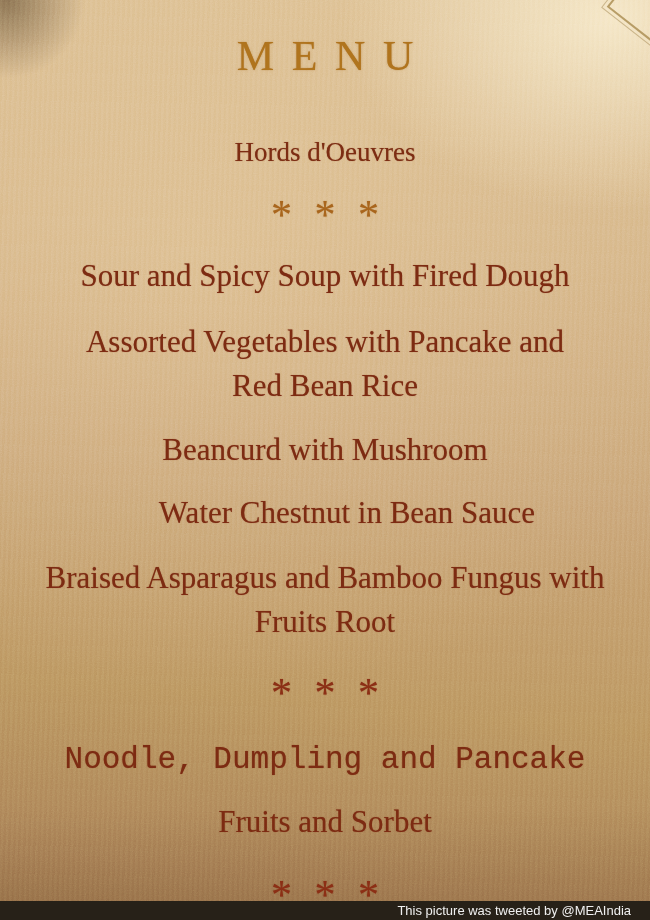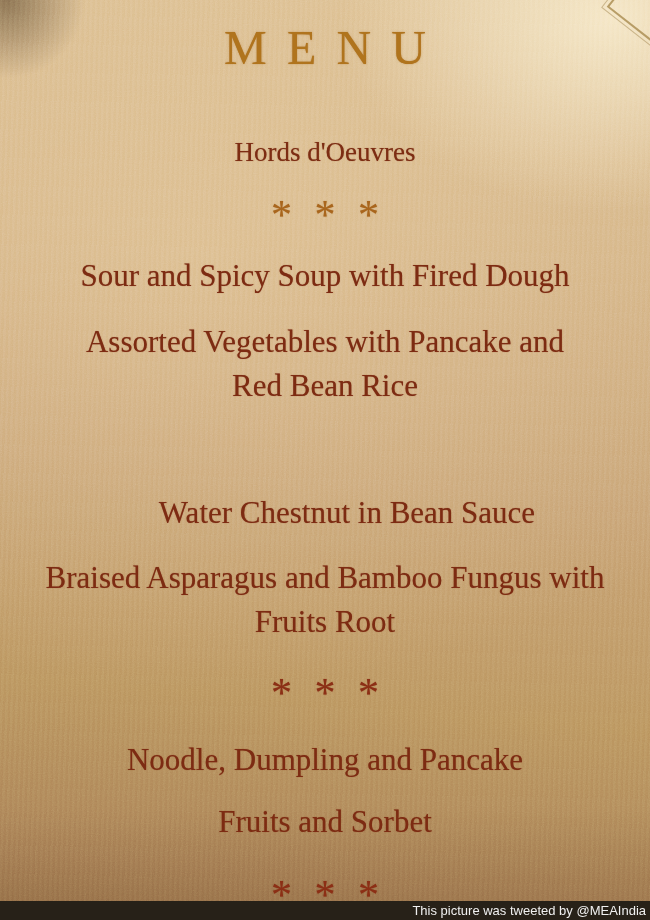--- a/index.html
+++ b/index.html
@@ -23,22 +23,22 @@
       repeating-linear-gradient(92deg,
         rgba(255,255,255,0.035) 0px, rgba(255,255,255,0.035) 2px,
         rgba(96,64,32,0.030) 3px, rgba(96,64,32,0.030) 5px);
     mix-blend-mode: overlay;
   }
   .grain { position: absolute; inset: 0; opacity: 0.20; mix-blend-mode: overlay; pointer-events: none; }
 
   .abs { position: absolute; left: 0; right: 0; text-align: center; }
 
   .title {
-    top: 24px;
-    font-size: 48px;
+    top: 32px;
+    font-size: 42px;
     line-height: 48px;
     letter-spacing: 0.42em;
     text-indent: 0.42em;
     color: #b0741d;
     text-shadow: 0 0 1px rgba(160,100,30,0.65), 0 0 3px rgba(190,130,50,0.25);
   }
   .section-header {
     top: 130px;
     font-size: 27px;
     line-height: 44px;
@@ -62,21 +62,21 @@
     line-height: 44px;
     color: #7d2b12;
     text-shadow: 0 0 1px rgba(120,40,16,0.55);
   }
   .item .line { display: block; }
   .i1 { top: 254px; }
   .i2 { top: 320px; }
   .i3 { top: 428px; }
   .i4 { top: 491px; margin-left: 44px; }
   .i5 { top: 556px; }
-  .i6 { top: 738px; }
+  .i6 { top: 738px; font-family: Liberation Mono, monospace; }
   .i7 { top: 800px; }
 
   .corner-ornament {
     position: absolute;
     top: -26px; right: -24px;
     width: 52px; height: 52px;
     border: 2px solid #a98b4f;
     outline: 1px solid rgba(150,118,60,0.55);
     outline-offset: 3px;
     transform: rotate(38deg);
@@ -91,21 +91,21 @@
     z-index: 5;
     display: flex;
     align-items: center;
     justify-content: flex-end;
   }
   .attribution-text {
     font-family: "Liberation Sans", "DejaVu Sans", sans-serif;
     font-size: 13px;
     line-height: 19px;
     color: #f0f0f0;
-    padding-right: 4px;
+    padding-right: 19px;
   }
 </style>
 </head>
 <body>
 
 <div class="photo">
 
   <svg class="grain" width="650" height="920" xmlns="http://www.w3.org/2000/svg">
     <filter id="g">
       <feTurbulence type="fractalNoise" baseFrequency="0.82" numOctaves="2" stitchTiles="stitch"></feTurbulence>
@@ -125,20 +125,23 @@
 
   <div class="abs item i2">
     <span class="line">Assorted Vegetables with Pancake and</span>
     <span class="line">Red Bean Rice</span>
   </div>
 
   <div class="abs item i1">
     <span class="line">Sour and Spicy Soup with Fired Dough</span>
   </div>
 
+  <div class="abs item i3">
+    <span class="line">Beancurd with Mushroom</span>
+  </div>
 
   <div class="abs item i4">
     <span class="line">Water Chestnut in Bean Sauce</span>
   </div>
 
   <div class="abs item i5">
     <span class="line">Braised Asparagus and Bamboo Fungus with</span>
     <span class="line">Fruits Root</span>
   </div>
 

